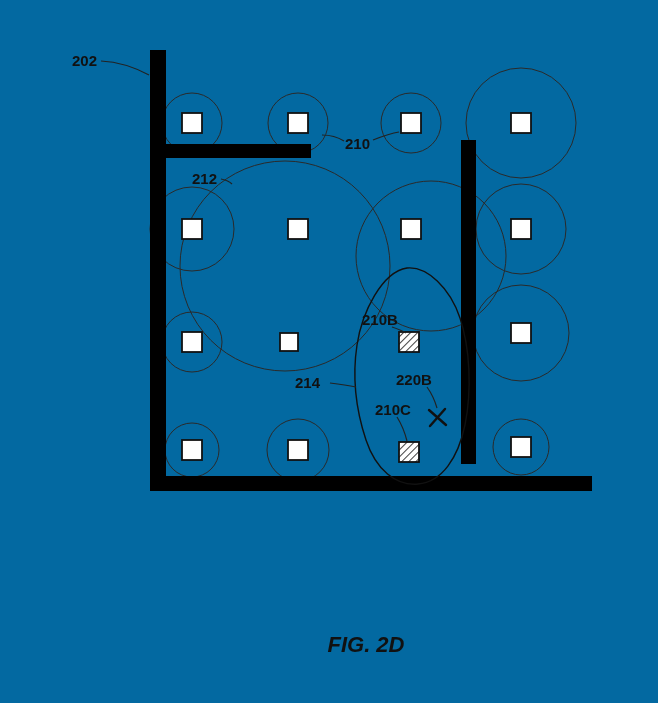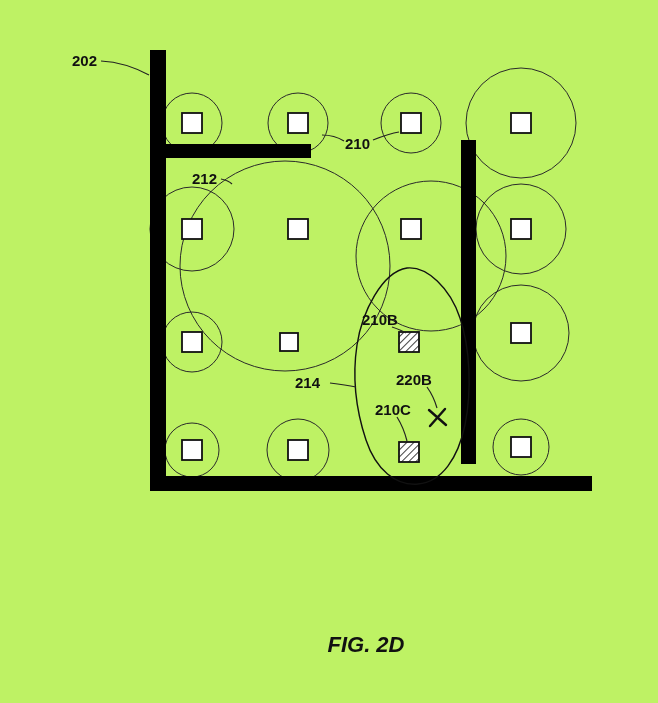--- a/index.html
+++ b/index.html
@@ -8,21 +8,21 @@
     background: #ffffff;
     width: 658px;
     height: 703px;
     overflow: hidden;
     font-family: "Liberation Sans", sans-serif;
   }
   .figure-wrap {
     position: relative;
     width: 658px;
     height: 703px;
-    background: #bef264;
+    background: #0369a1;
     text-align: right;
   }
   svg { display: block; }
   .ref-label {
     font-family: "Liberation Sans", sans-serif;
     font-size: 15px;
     font-weight: 600;
     fill: #111111;
   }
   .caption {

